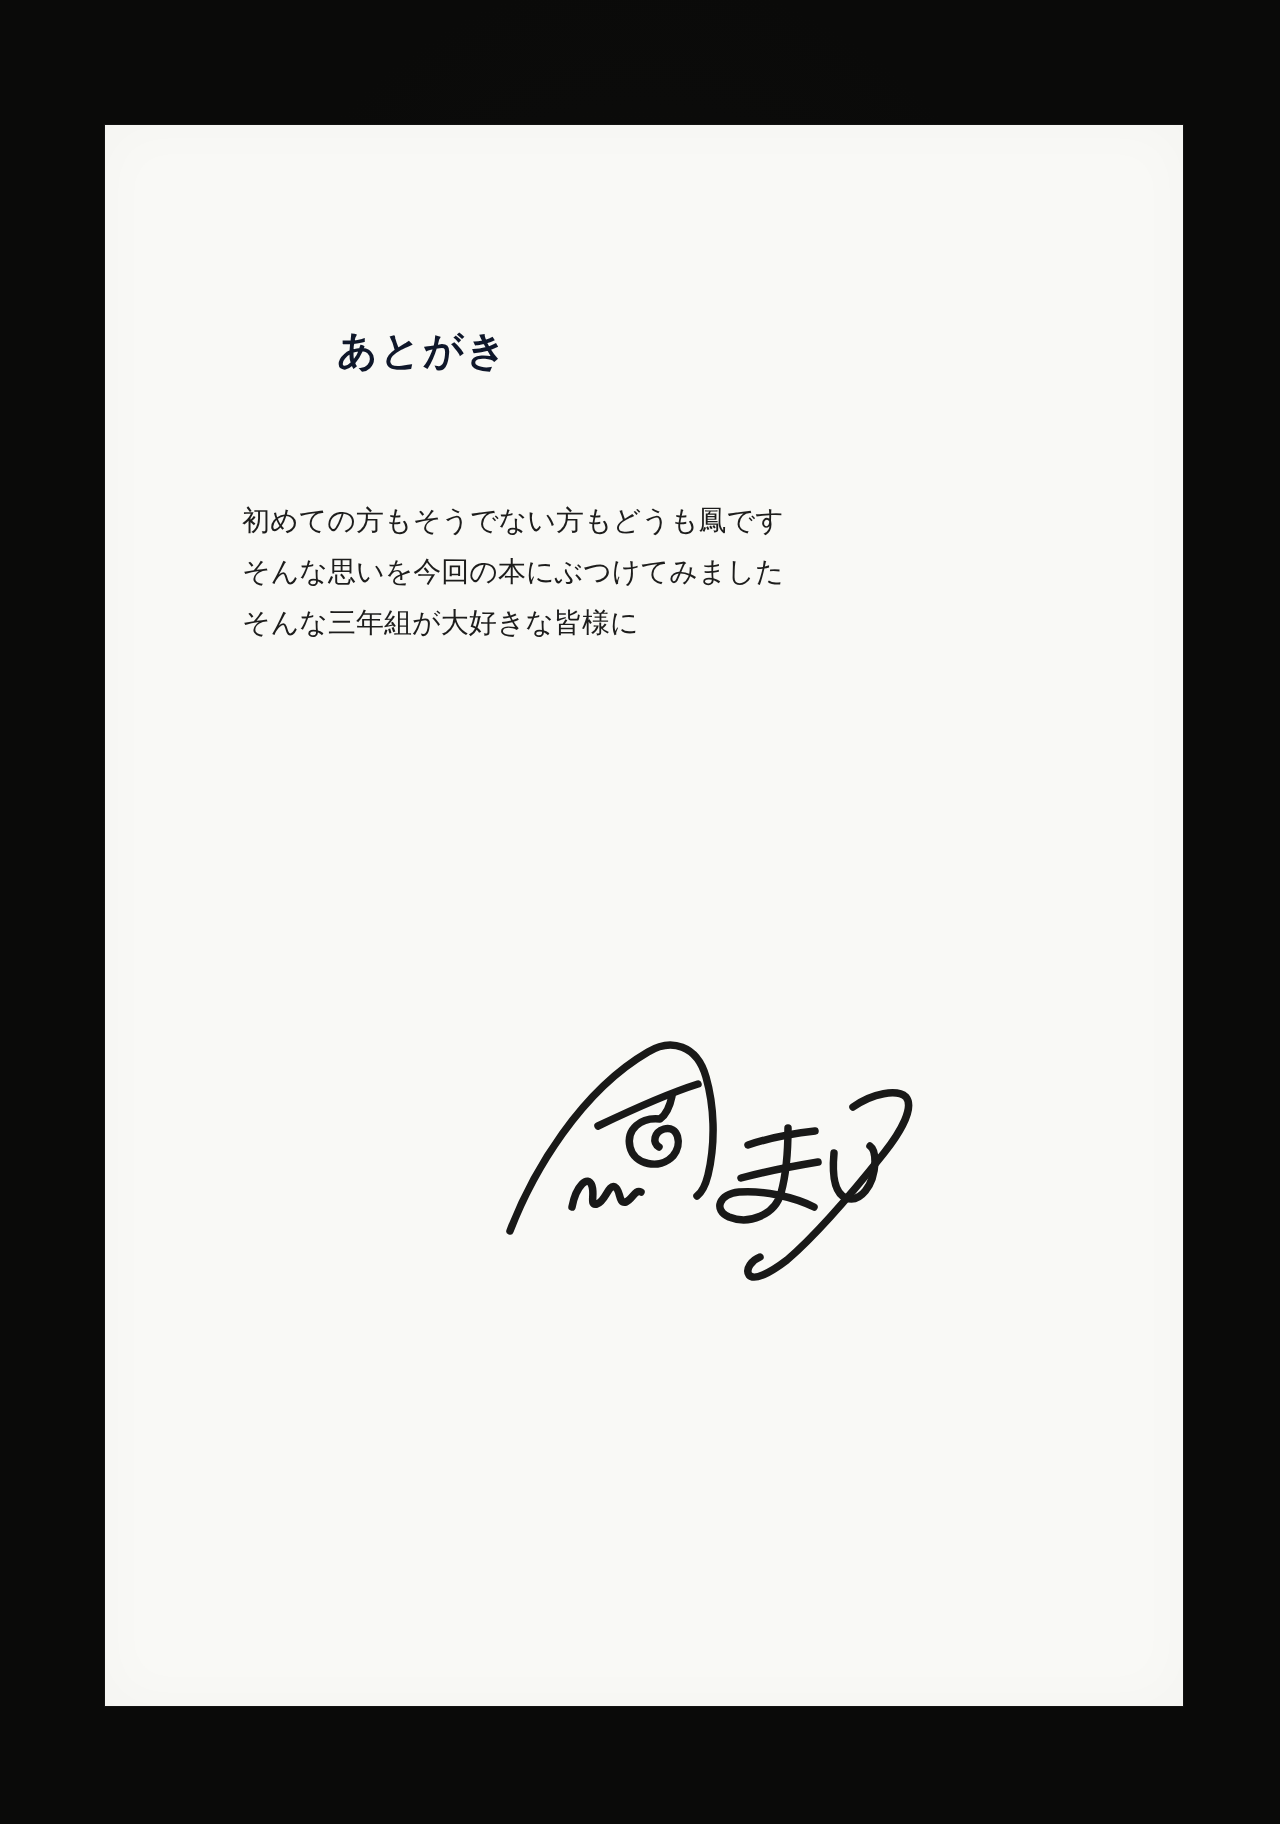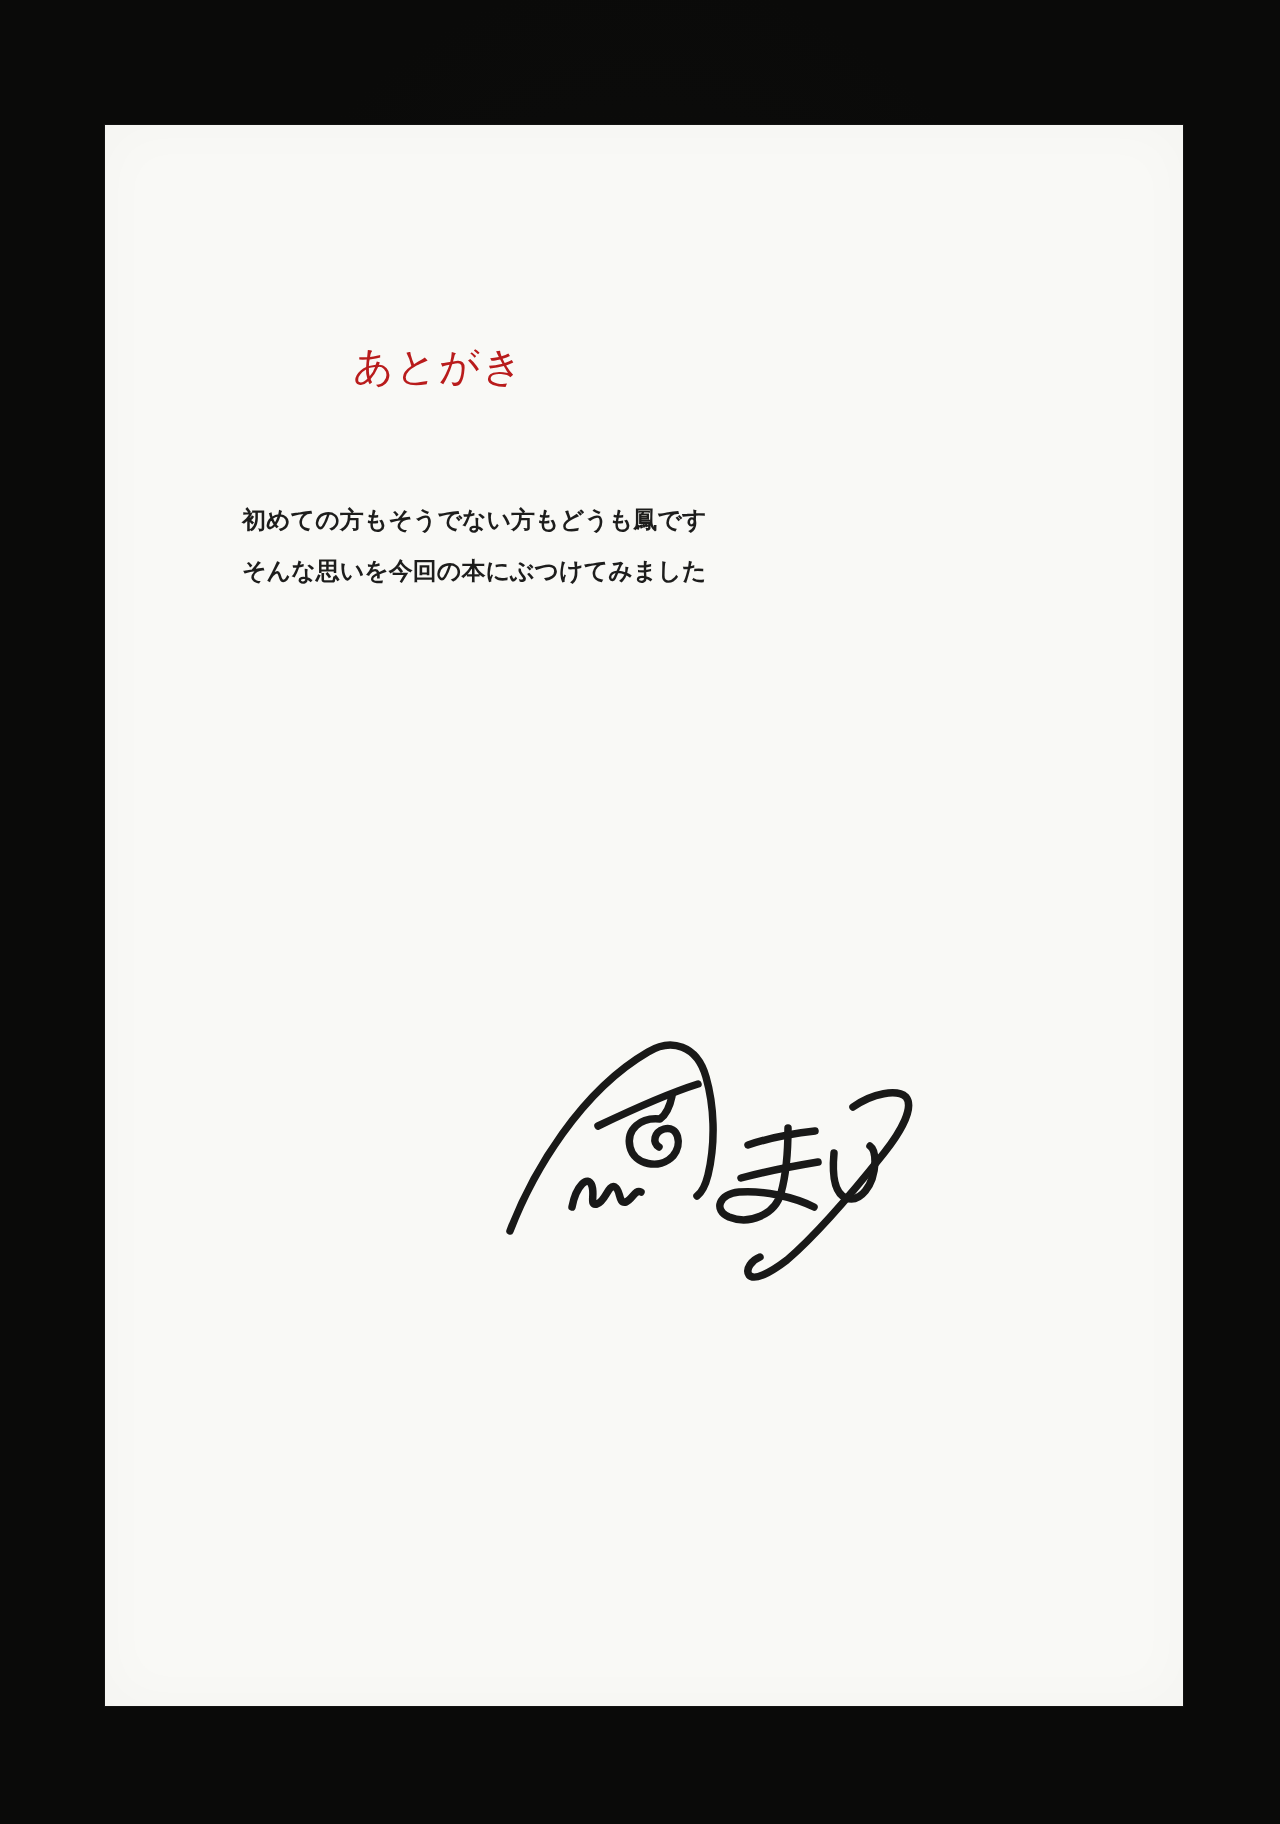--- a/index.html
+++ b/index.html
@@ -30,36 +30,36 @@
     height: 1581px;
     background: #f9f9f6;
     box-shadow:
       0 0 0 1px rgba(255,255,255,0.04),
       inset 0 0 60px rgba(0,0,0,0.025);
   }
   .afterword-title {
     position: absolute;
     left: 232px;
     top: 198px;
-    margin: 16px;
+    margin: 0;
     font-size: 40px;
-    font-weight: 400;
+    font-weight: 700;
     letter-spacing: 2px;
-    color: #b91c1c;
+    color: #0f172a;
     white-space: nowrap;
   }
   .body-text {
     position: absolute;
     left: 137px;
     top: 370px;
     width: 880px;
   }
   .body-line {
-    font-size: 24px;
-    font-weight: 700;
+    font-size: 28px;
+    font-weight: 400;
     line-height: 51px;
     letter-spacing: 0px;
     color: #1d1d1c;
     white-space: nowrap;
   }
   .signature-wrap {
     position: absolute;
     left: 396px;
     top: 908px;
     width: 430px;
@@ -90,20 +90,21 @@
 
 <div class="scan-bg"></div>
 
 <div class="paper">
 
   <h1 class="afterword-title">あとがき</h1>
 
   <div class="body-text">
     <div class="body-line">初めての方もそうでない方もどうも鳳です</div>
     <div class="body-line">そんな思いを今回の本にぶつけてみました</div>
+    <div class="body-line">そんな三年組が大好きな皆様に</div>
   </div>
 
   <div class="signature-wrap">
     <span class="sr-only">鳳まひろ</span>
     <svg viewBox="0 0 430 280" aria-hidden="true">
 
       <path class="sig-stroke" d="M 9 198 C 32 138, 80 58, 147 19 C 170 5, 196 12, 205 44 C 213 72, 215 108, 207 142 C 204 154, 200 160, 196 163"></path>
 
       <path class="sig-stroke" d="M 97 93 C 120 82, 162 62, 197 51"></path>
 

